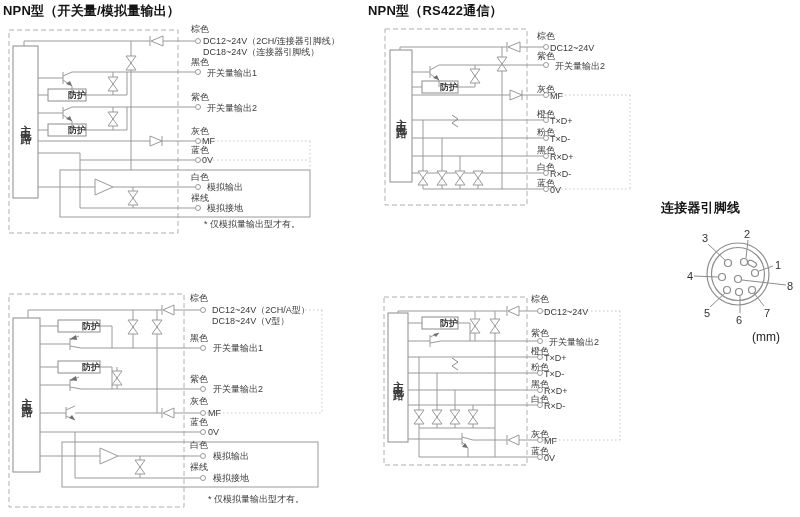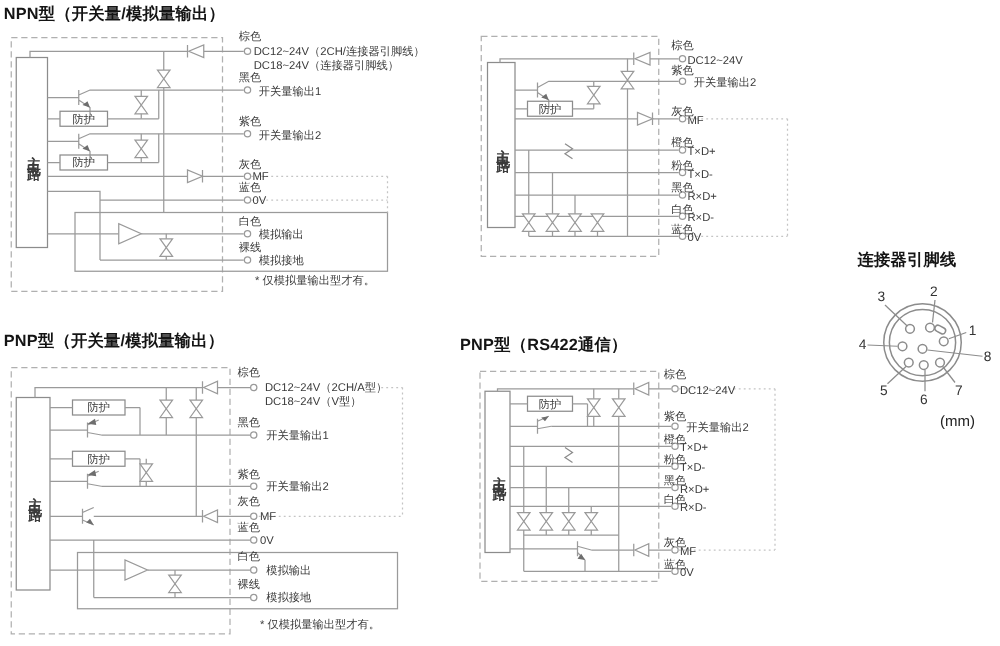--- a/index.html
+++ b/index.html
@@ -3,21 +3,21 @@
 <meta charset="utf-8">
 <style>
   html,body{margin:0;padding:0;background:#fff;}
   #stage{position:relative;width:800px;height:517px;background:#fff;overflow:hidden;
          font-family:"Liberation Sans","DejaVu Sans",sans-serif;}
   .diag{position:absolute;padding-left:39px;}
   .dtitle{position:absolute;font-size:13px;font-weight:bold;color:#141414;white-space:nowrap;letter-spacing:.2px;}
   .lbl{position:absolute;font-size:9px;line-height:10px;color:#3a3a3a;white-space:nowrap;}
   .vlabel{position:absolute;writing-mode:vertical-rl;text-orientation:upright;font-size:11px;font-weight:bold;
           color:#3a3a3a;letter-spacing:4px;display:flex;align-items:center;justify-content:center;}
-  .boxlbl{position:absolute;font-size:9px;font-weight:normal;color:#3a3a3a;text-align:center;line-height:12px;}
+  .boxlbl{position:absolute;font-size:9px;font-weight:bold;color:#3a3a3a;text-align:right;line-height:12px;}
   .num{position:absolute;font-size:11px;color:#333;line-height:11px;}
   .unit{position:absolute;font-size:12px;color:#222;line-height:13px;}
   svg{position:absolute;left:0;top:0;}
 </style>
 </head>
 <body>
 
 <div id="stage">
 
   <section class="diag" style="left:0;top:0;width:360px;height:260px;">
@@ -78,20 +78,21 @@
     <div class="lbl" style="left:191px;top:145px;">蓝色</div>
     <div class="lbl" style="left:202px;top:155px;">0V</div>
     <div class="lbl" style="left:191px;top:172px;">白色</div>
     <div class="lbl" style="left:207px;top:182px;">模拟输出</div>
     <div class="lbl" style="left:191px;top:193px;">裸线</div>
     <div class="lbl" style="left:207px;top:203px;">模拟接地</div>
     <div class="lbl" style="left:204px;top:219px;">* 仅模拟量输出型才有。</div>
   </section>
 
   <section class="diag" style="left:360px;top:0;width:300px;height:230px;">
+    <div class="dtitle" style="left:8px;top:2px;">NPN型（RS422通信）</div>
     <svg width="300" height="230">
       <g stroke="#9a9a9a" fill="none" stroke-width="1">
         <rect x="25" y="29" width="142" height="176" stroke="#b0b0b0" stroke-dasharray="5 3"></rect>
         <rect x="30" y="50" width="22" height="132" stroke="#8c8c8c"></rect>
         <path d="M40 50 V47 H147 M160 47 H183"></path>
         <path d="M147 42 V52"></path>
         <path d="M160 42 L160 52 L148 47 Z" fill="#fff"></path>
         <circle cx="186" cy="47" r="2.5" fill="#fff"></circle>
         <path d="M142 47 V189"></path>
         <path d="M137 57 L147 57 L137 71 L147 71 Z" fill="#fff"></path>
@@ -138,21 +139,20 @@
     <div class="lbl" style="left:190px;top:134px;">T×D-</div>
     <div class="lbl" style="left:177px;top:145px;">黑色</div>
     <div class="lbl" style="left:190px;top:152px;">R×D+</div>
     <div class="lbl" style="left:177px;top:162px;">白色</div>
     <div class="lbl" style="left:190px;top:169px;">R×D-</div>
     <div class="lbl" style="left:177px;top:178px;">蓝色</div>
     <div class="lbl" style="left:190px;top:185px;">0V</div>
   </section>
 
   <section class="diag" style="left:0;top:262px;width:360px;height:255px;">
-    <div class="dtitle" style="left:3px;top:2px;">PNP型（开关量/模拟量输出）</div>
     <svg width="360" height="255">
       <g stroke="#9a9a9a" fill="none" stroke-width="1">
         <rect x="9" y="32" width="175" height="213" stroke="#b0b0b0" stroke-dasharray="5 3"></rect>
         <rect x="13" y="56" width="27" height="154" stroke="#8c8c8c"></rect>
         <path d="M28 56 V48 H162 M174 48 H200"></path>
         <path d="M162 43 V53"></path>
         <path d="M174 43 L174 53 L163 48 Z" fill="#fff"></path>
         <circle cx="203" cy="48" r="2.5" fill="#fff"></circle>
         <rect x="58" y="58" width="42" height="12" stroke="#8c8c8c"></rect>
         <path d="M40 64 H58 M100 64 H112 M112 64 V86"></path>
@@ -205,21 +205,20 @@
     <div class="lbl" style="left:190px;top:155px;">蓝色</div>
     <div class="lbl" style="left:208px;top:165px;">0V</div>
     <div class="lbl" style="left:190px;top:178px;">白色</div>
     <div class="lbl" style="left:213px;top:189px;">模拟输出</div>
     <div class="lbl" style="left:190px;top:200px;">裸线</div>
     <div class="lbl" style="left:213px;top:211px;">模拟接地</div>
     <div class="lbl" style="left:208px;top:232px;">* 仅模拟量输出型才有。</div>
   </section>
 
   <section class="diag" style="left:360px;top:265px;width:300px;height:232px;">
-    <div class="dtitle" style="left:8px;top:2px;">PNP型（RS422通信）</div>
     <svg width="300" height="232">
       <g stroke="#9a9a9a" fill="none" stroke-width="1">
         <rect x="24" y="32" width="143" height="168" stroke="#b0b0b0" stroke-dasharray="5 3"></rect>
         <rect x="28" y="48" width="20" height="129" stroke="#8c8c8c"></rect>
         <path d="M38 48 V46 H147 M159 46 H177"></path>
         <path d="M147 41 V51"></path>
         <path d="M159 41 L159 51 L148 46 Z" fill="#fff"></path>
         <circle cx="180" cy="46" r="2.5" fill="#fff"></circle>
         <rect x="62" y="52" width="36" height="12" stroke="#8c8c8c"></rect>
         <path d="M48 58 H62 M98 58 H110 M110 58 V76"></path>
@@ -270,21 +269,21 @@
     <div class="lbl" style="left:184px;top:121px;">R×D+</div>
     <div class="lbl" style="left:171px;top:129px;">白色</div>
     <div class="lbl" style="left:184px;top:136px;">R×D-</div>
     <div class="lbl" style="left:171px;top:164px;">灰色</div>
     <div class="lbl" style="left:184px;top:171px;">MF</div>
     <div class="lbl" style="left:171px;top:181px;">蓝色</div>
     <div class="lbl" style="left:184px;top:188px;">0V</div>
   </section>
 
   <section class="diag" style="left:660px;top:185px;width:140px;height:170px;">
-    <div class="dtitle" style="left:26px;top:14px;font-family:Liberation Serif, serif;">连接器引脚线</div>
+    <div class="dtitle" style="left:1px;top:14px;font-family:Liberation Serif, serif;">连接器引脚线</div>
     <svg width="140" height="170">
       <g stroke="#8c8c8c" fill="none" stroke-width="1.2">
         <circle cx="78" cy="89" r="31"></circle>
         <circle cx="78" cy="89" r="26.5"></circle>
         <circle cx="68" cy="78" r="3.5"></circle>
         <circle cx="84" cy="77" r="3.5"></circle>
         <rect x="88" y="76" width="9" height="5" rx="2.5" transform="rotate(28 92 78)"></rect>
         <circle cx="95" cy="88" r="3.5"></circle>
         <circle cx="62" cy="92" r="3.5"></circle>
         <circle cx="78" cy="94" r="3.5"></circle>

